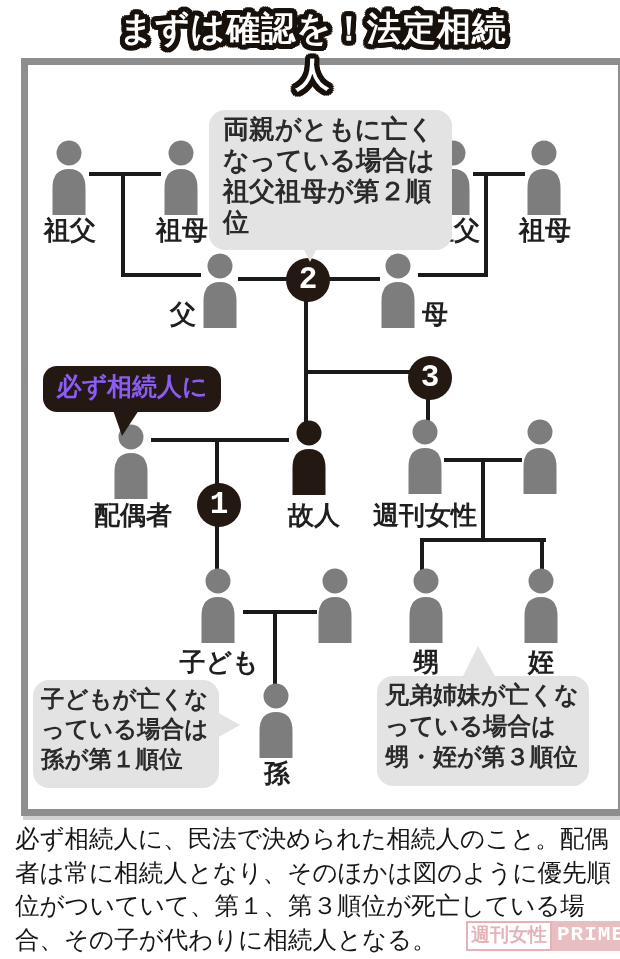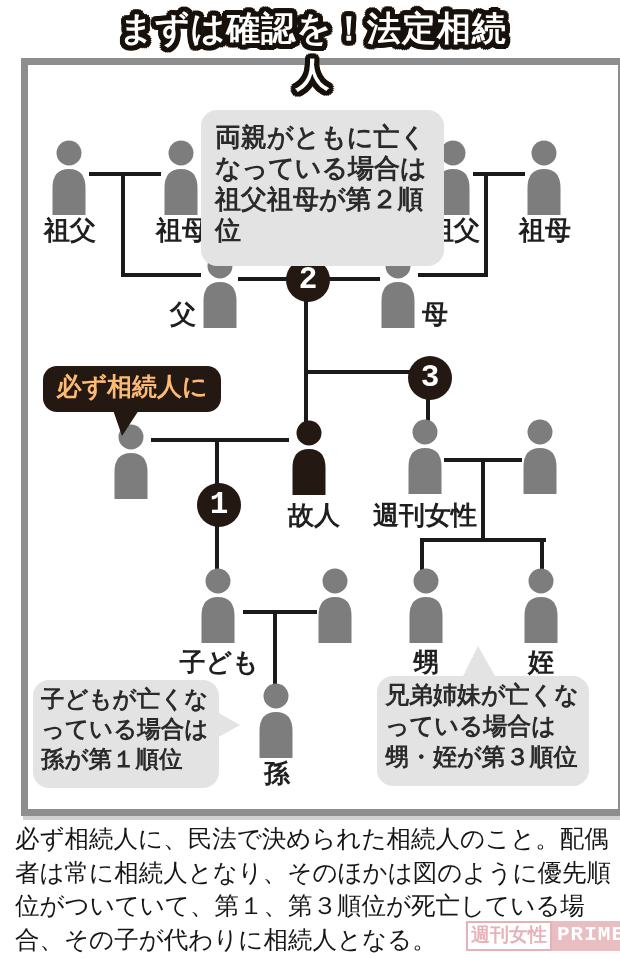--- a/index.html
+++ b/index.html
@@ -48,37 +48,37 @@
   .rank{
     position:absolute;width:44px;height:44px;border-radius:50%;z-index:4;
     background:#241813;color:#fff;font-size:31px;font-weight:bold;
     text-align:center;line-height:44px;
   }
   
   .bubble{
     position:absolute;background:#e3e3e3;border-radius:16px;z-index:5;
     color:#2a2a2a;font-weight:600;
   }
-  #bubble-top{left:188px;top:110px;width:215px;height:128px;padding:14px 14px;
+  #bubble-top{left:196px;top:110px;width:215px;height:128px;padding:6px 14px;
     font-size:26px;line-height:31px;box-sizing:content-box;}
   #bubble-left{left:20px;top:680px;width:170px;height:96px;padding:6px 8px;
     font-size:23.5px;line-height:30px;}
   #bubble-right{left:364px;top:676px;width:196px;height:100px;padding:5px 8px;
     font-size:24px;line-height:31px;}
   .tail{position:absolute;width:0;height:0;z-index:5;}
   #tail-top{left:284px;top:236px;border-left:13px solid transparent;
     border-right:13px solid transparent;border-top:26px solid #e3e3e3;}
   #tail-left{left:204px;top:712px;border-top:13px solid transparent;
     border-bottom:13px solid transparent;border-left:23px solid #e3e3e3;}
   #tail-right{left:450px;top:646px;border-left:15px solid transparent;
     border-right:17px solid transparent;border-bottom:30px solid #e3e3e3;}
   
   #callout-spouse{
     position:absolute;left:30px;top:366px;width:178px;height:46px;z-index:6;
-    background:#241813;border-radius:14px;color:#fdba74;text-align:center;
+    background:#241813;border-radius:14px;color:#8b5cf6;text-align:center;
     font-size:25px;font-weight:700;line-height:46px;
   }
   #tail-spouse{left:100px;top:410px;border-top:26px solid #241813;
     border-left:9px solid transparent;border-right:17px solid transparent;z-index:6;}
   
   #caption{
     position:absolute;left:2px;top:824px;width:616px;z-index:2;
     font-size:24.5px;line-height:33.5px;font-weight:500;color:#161616;
     letter-spacing:0;
   }
@@ -178,20 +178,21 @@
   <svg class="person gray" style="left:243px;top:683px">
       <use href="#person"></use>
     </svg>
 
   <div class="plabel" style="left:17px;top:213px;width:80px">祖父</div>
   <div class="plabel" style="left:129px;top:213px;width:80px">祖母</div>
   <div class="plabel" style="left:401px;top:213px;width:80px">祖父</div>
   <div class="plabel" style="left:492px;top:213px;width:80px">祖母</div>
   <div class="plabel" style="left:138px;top:297px;width:45px;text-align:right">父</div>
   <div class="plabel" style="left:409px;top:297px;width:45px;text-align:left">母</div>
+  <div class="plabel" style="left:70px;top:498px;width:100px">配偶者</div>
   <div class="plabel" style="left:251px;top:498px;width:100px">故人</div>
   <div class="plabel" style="left:358px;top:498px;width:108px">週刊女性</div>
   <div class="plabel" style="left:156px;top:645px;width:100px">子ども</div>
   <div class="plabel" style="left:373px;top:645px;width:80px">甥</div>
   <div class="plabel" style="left:488px;top:645px;width:80px">姪</div>
   <div class="plabel" style="left:214px;top:756px;width:100px">孫</div>
 
   <div class="rank" style="left:184px;top:483px">1</div>
   <div class="rank" style="left:273px;top:258px">2</div>
   <div class="rank" style="left:395px;top:356px">3</div>

